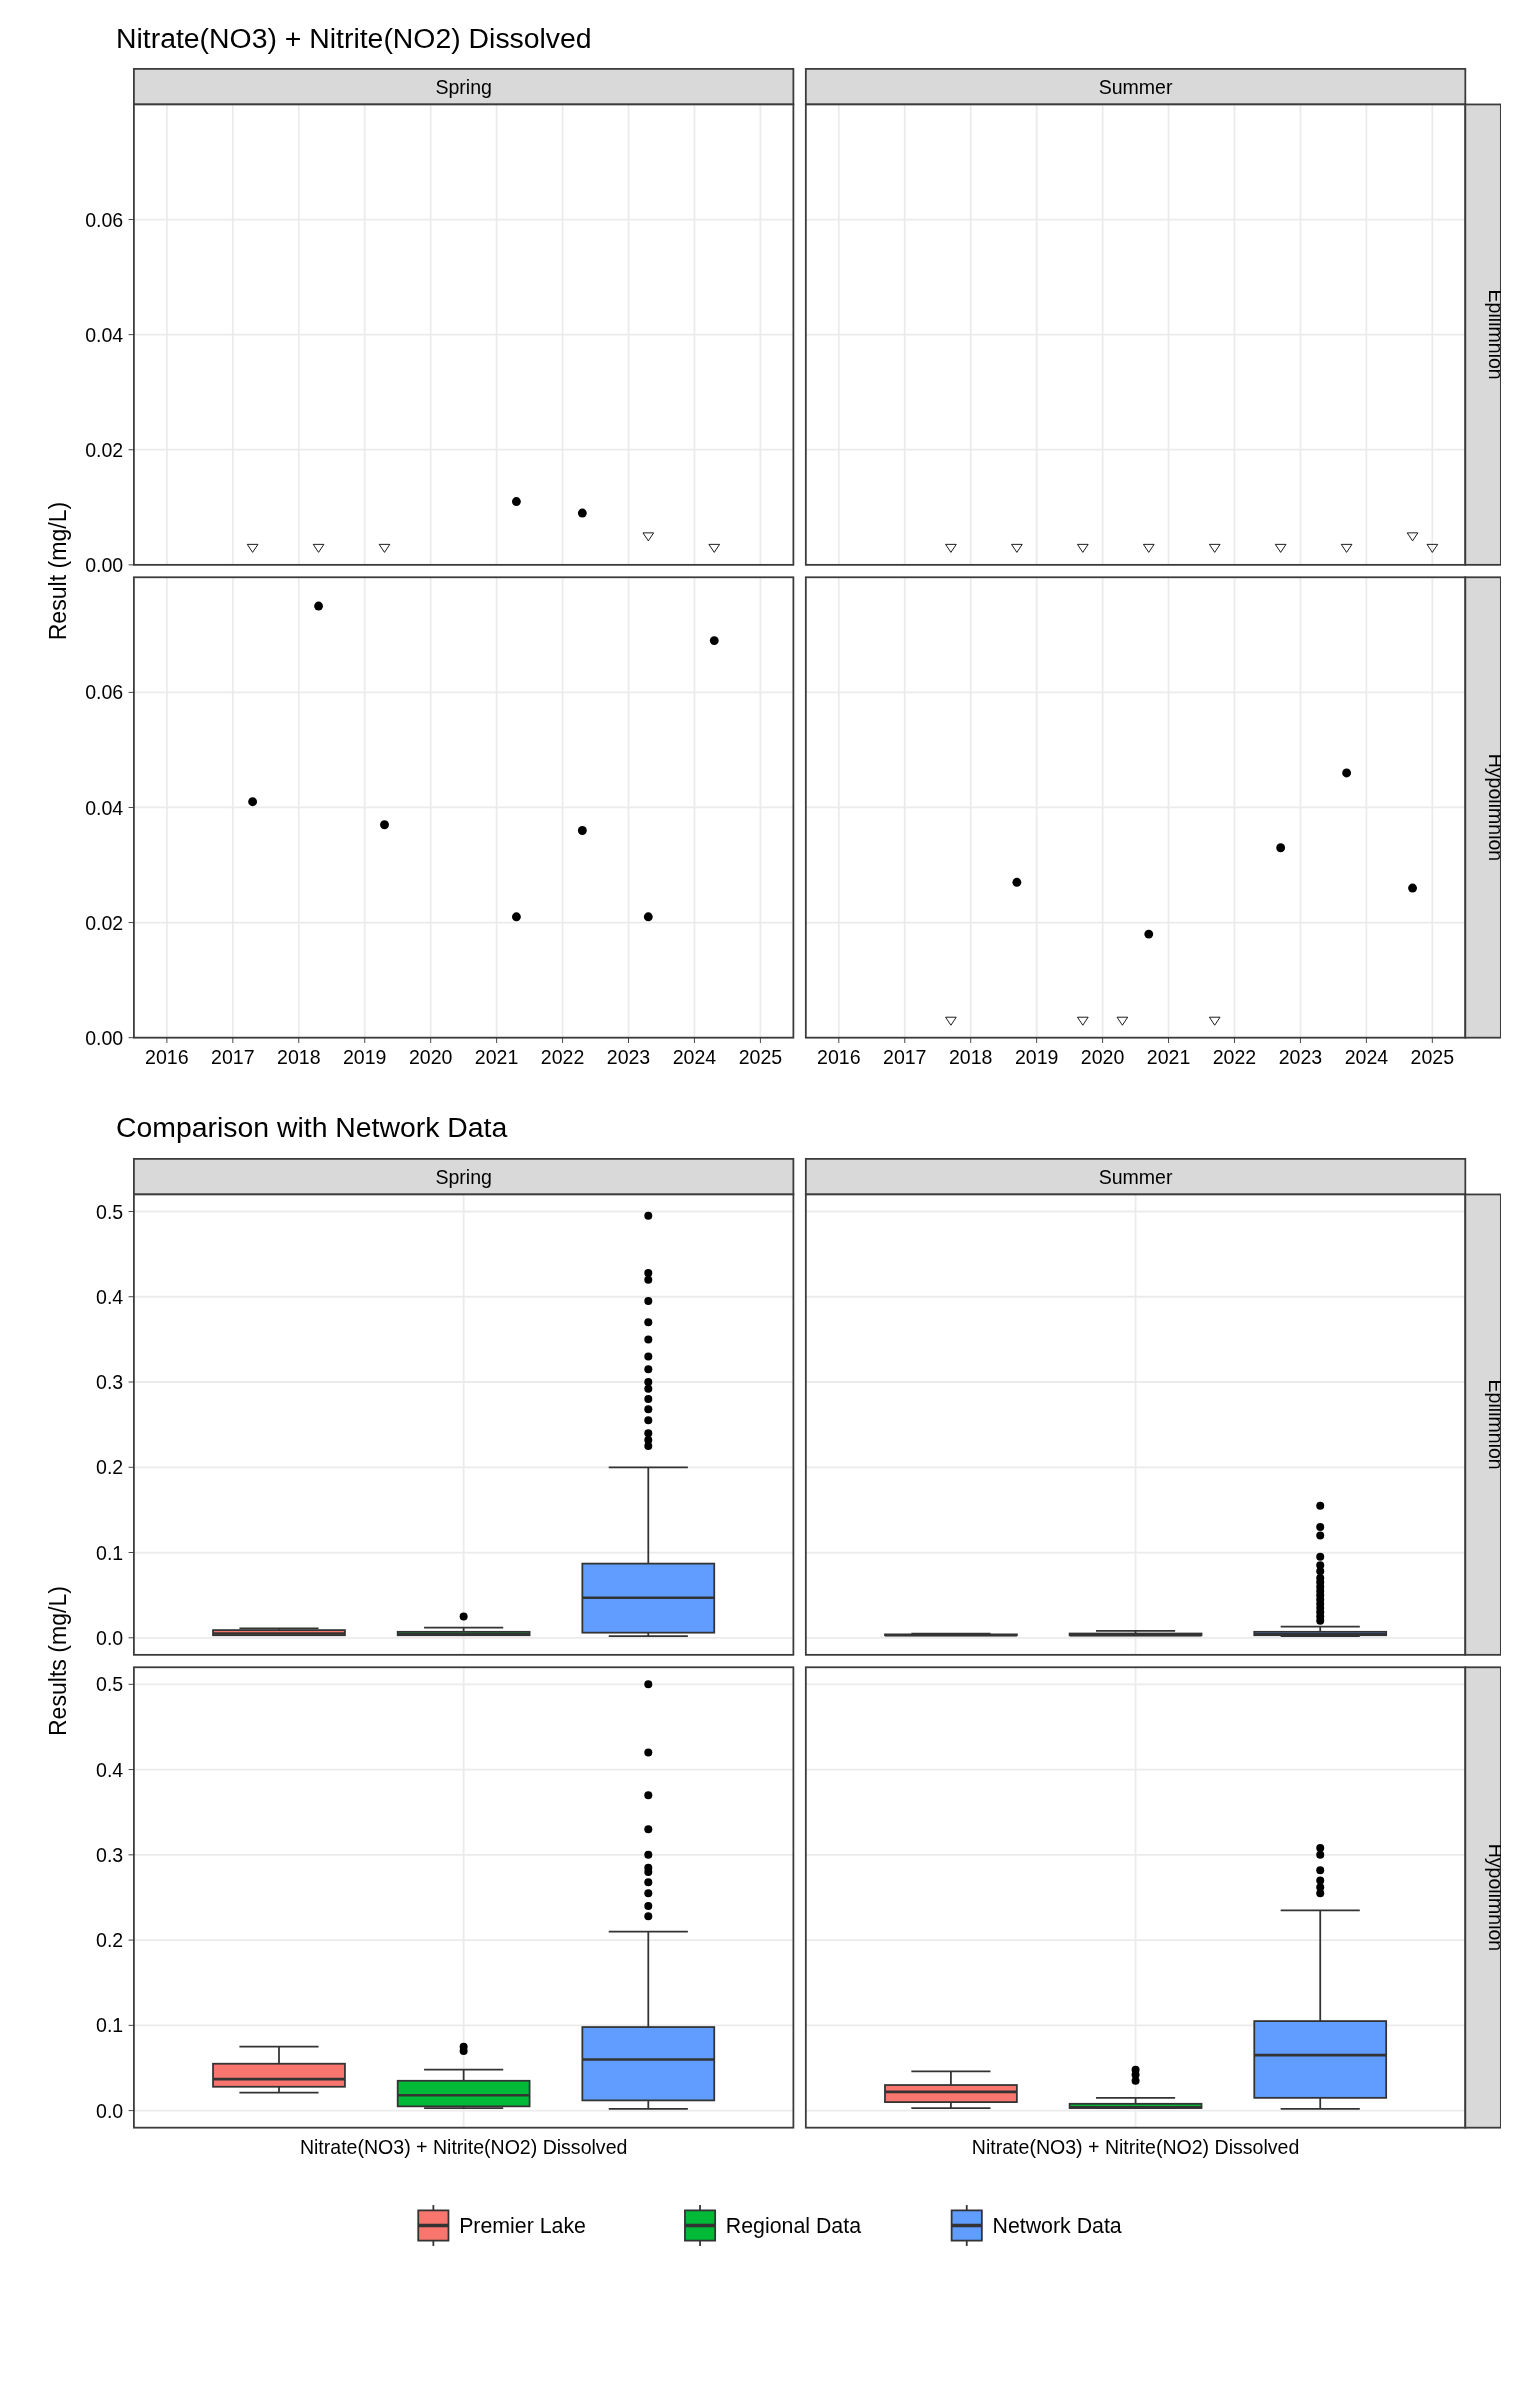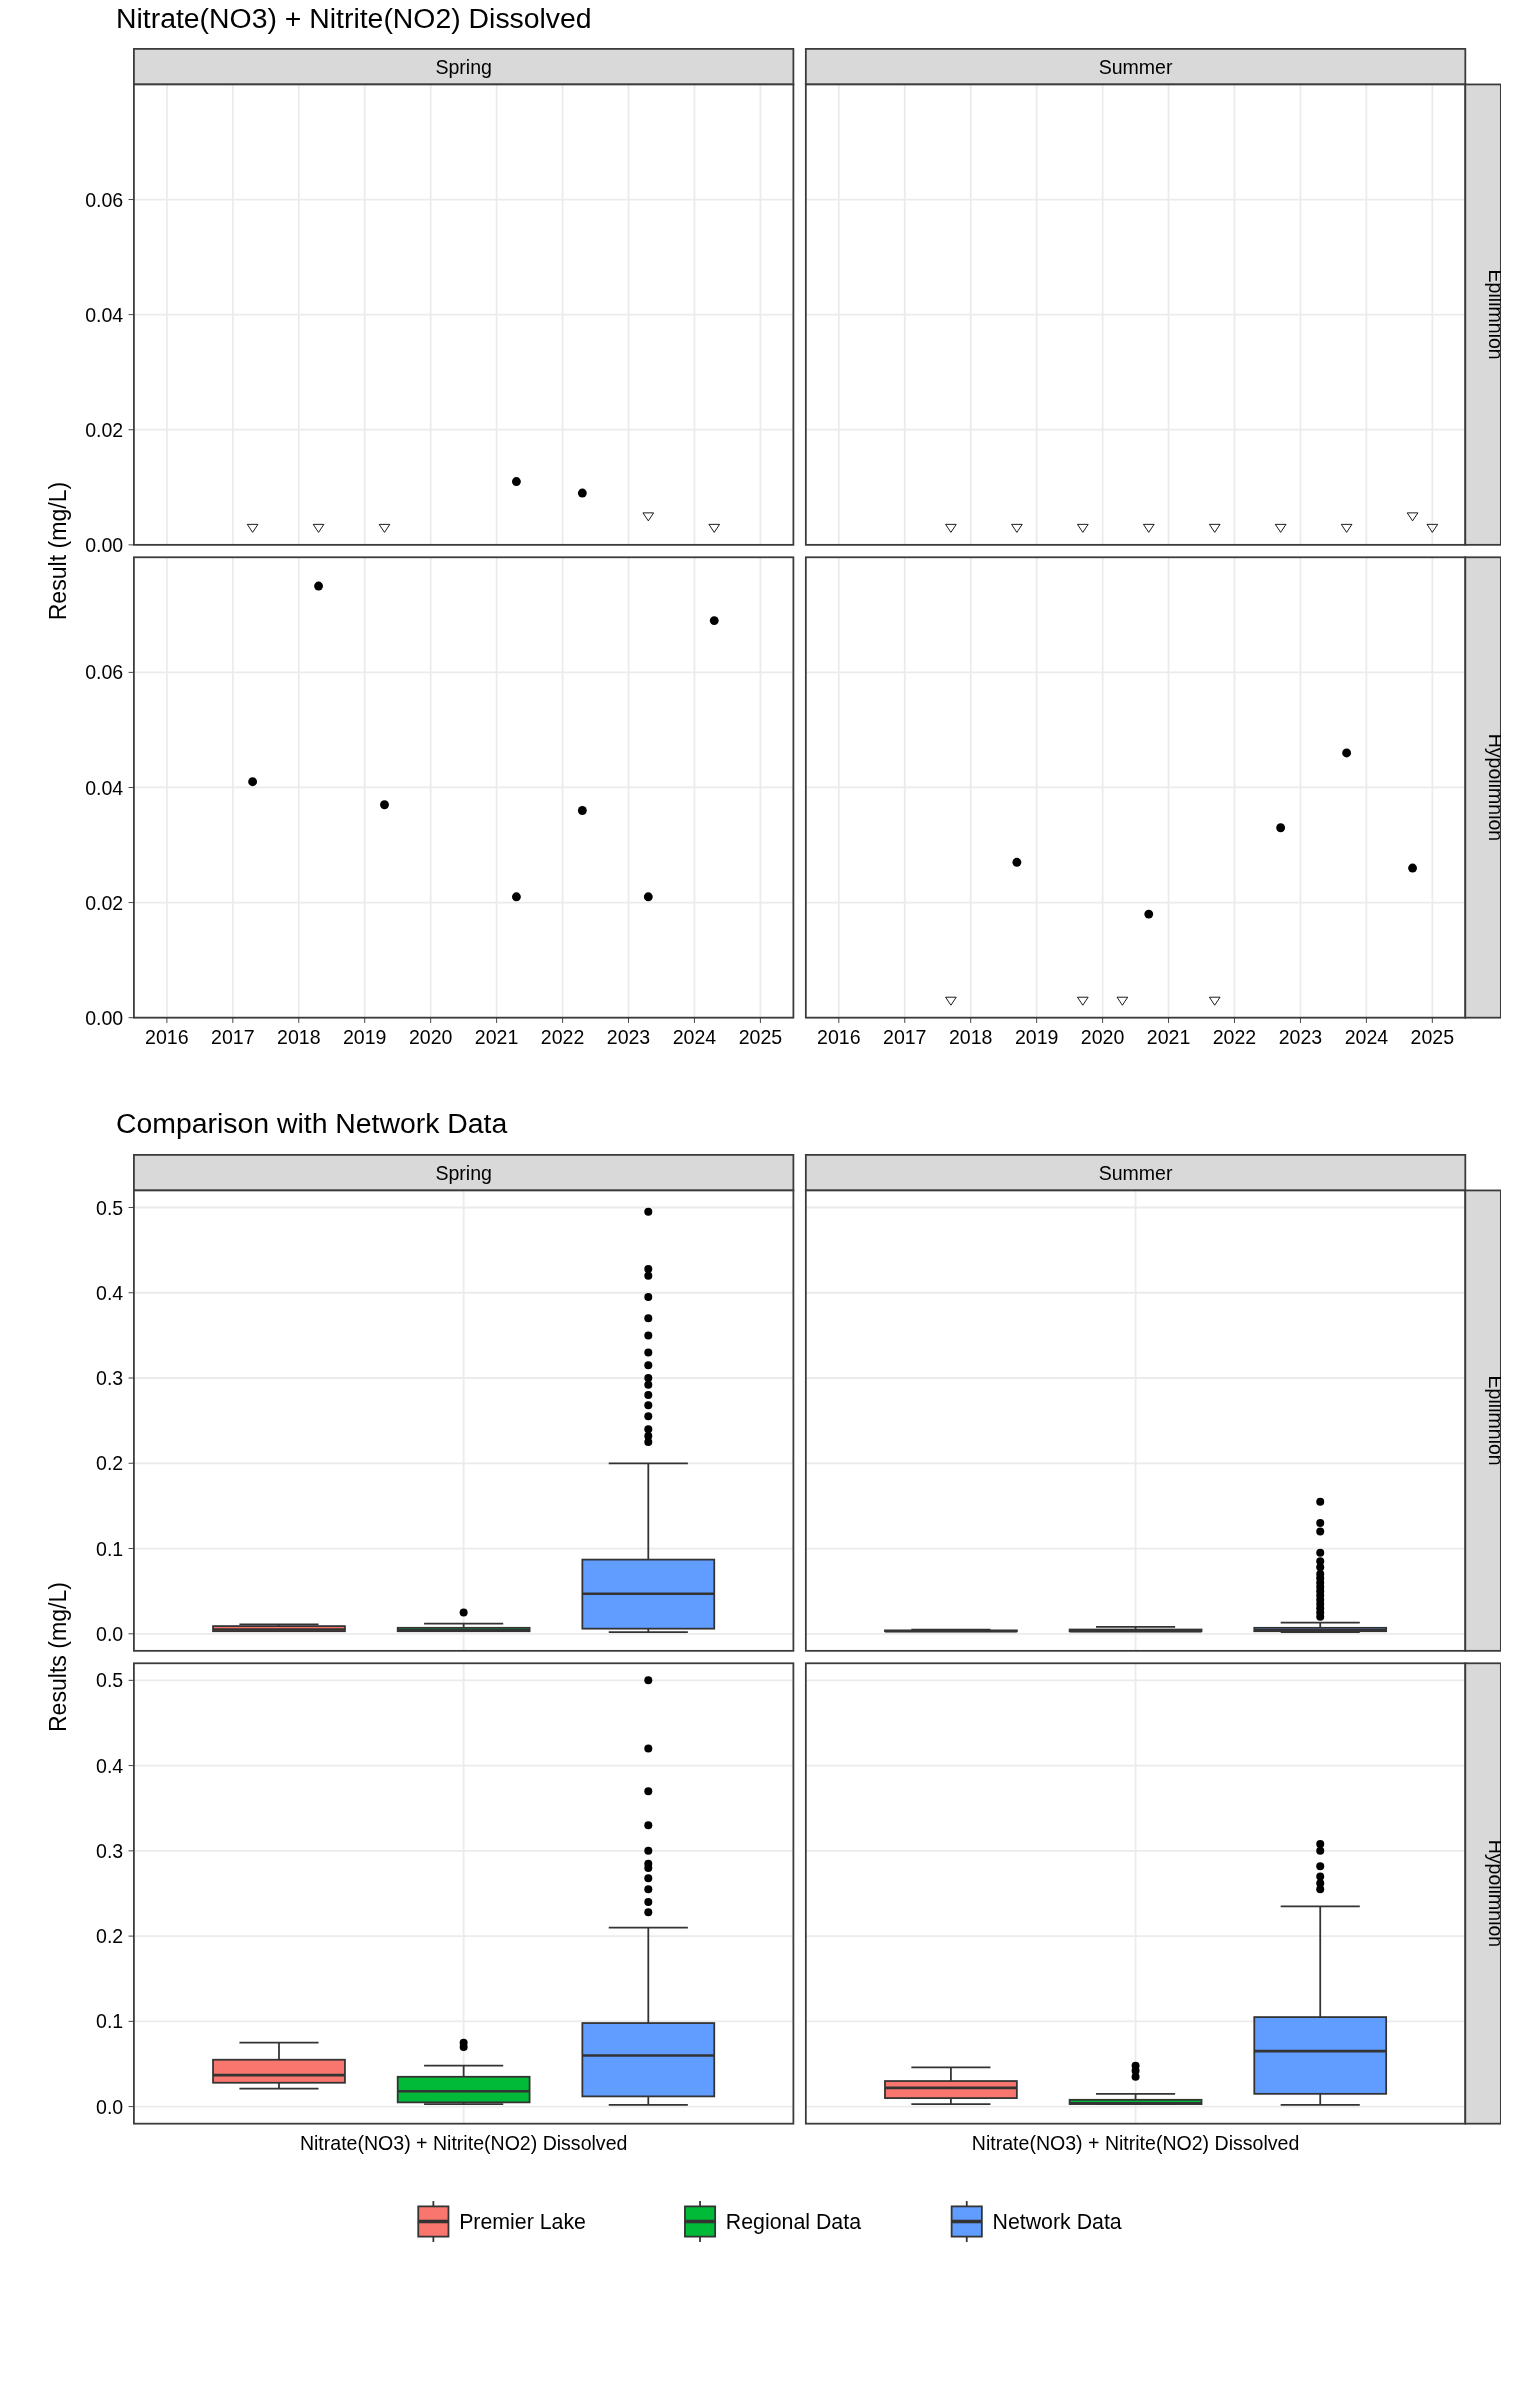--- a/index.html
+++ b/index.html
@@ -1,16 +1,16 @@
 <!DOCTYPE html>
 <html style="font-size:14.2px"><head>
 <meta charset="utf-8">
 <style>
 html,body{margin:0;padding:0;background:#fff;font-family:Arial,Helvetica,sans-serif;}
-.page{width:1536px;height:2389px;position:relative;padding:2px 36px;box-sizing:border-box;}
+.page{width:1536px;height:2389px;position:relative;padding:22px 36px;box-sizing:border-box;}
 .title{font-size:28.4px;margin:0 0 5.3px 80px;}
 svg{display:block;}
 .strip-label{fill:#000;font-size:22px;}
 .tick-label{fill:#000;font-size:22px;}
 .axis-title{fill:#000;font-size:26px;}
 .panel-bg{fill:#fff;}
 .strip-bg{fill:#d9d9d9;}
 .grid{stroke:#ebebeb;stroke-width:2;}
 .border{fill:none;stroke:#3b3b3b;stroke-width:2;}
 .point{fill:#000;}
@@ -187,21 +187,21 @@
       <line x1="1348.3" x2="1348.3" y1="1100" y2="1106" stroke="#333"></line>
       <text x="1422.5" y="1130" class="tick-label" text-anchor="middle">2023</text>
       <line x1="1422.5" x2="1422.5" y1="1100" y2="1106" stroke="#333"></line>
       <text x="1496.6999999999998" y="1130" class="tick-label" text-anchor="middle">2024</text>
       <line x1="1496.6999999999998" x2="1496.6999999999998" y1="1100" y2="1106" stroke="#333"></line>
       <text x="1570.9" y="1130" class="tick-label" text-anchor="middle">2025</text>
       <line x1="1570.9" x2="1570.9" y1="1100" y2="1106" stroke="#333"></line>
       <text x="34" y="575" class="axis-title" text-anchor="middle" transform="rotate(-90 34 575)">Result (mg/L)</text>
     </svg>
 
-<div class="title" style="margin-top:36px;">Comparison with Network Data</div>
+<div class="title" style="margin-top:20px;">Comparison with Network Data</div>
 <svg id="box-svg" width="1465" height="1031" viewBox="0 0 1648 1160">
       <rect x="110" y="10" width="742" height="40" class="strip-bg"></rect>
       <rect x="110" y="10" width="742" height="40" class="border"></rect>
       <text x="481" y="38" class="strip-label" text-anchor="middle">Spring</text>
       <rect x="110" y="50" width="742" height="518" class="panel-bg"></rect>
       <line x1="110" x2="852" y1="548.8148148148148" y2="548.8148148148148" class="grid"></line>
       <line x1="110" x2="852" y1="452.8888888888889" y2="452.8888888888889" class="grid"></line>
       <line x1="110" x2="852" y1="356.96296296296293" y2="356.96296296296293" class="grid"></line>
       <line x1="110" x2="852" y1="261.03703703703707" y2="261.03703703703707" class="grid"></line>
       <line x1="110" x2="852" y1="165.1111111111111" y2="165.1111111111111" class="grid"></line>

